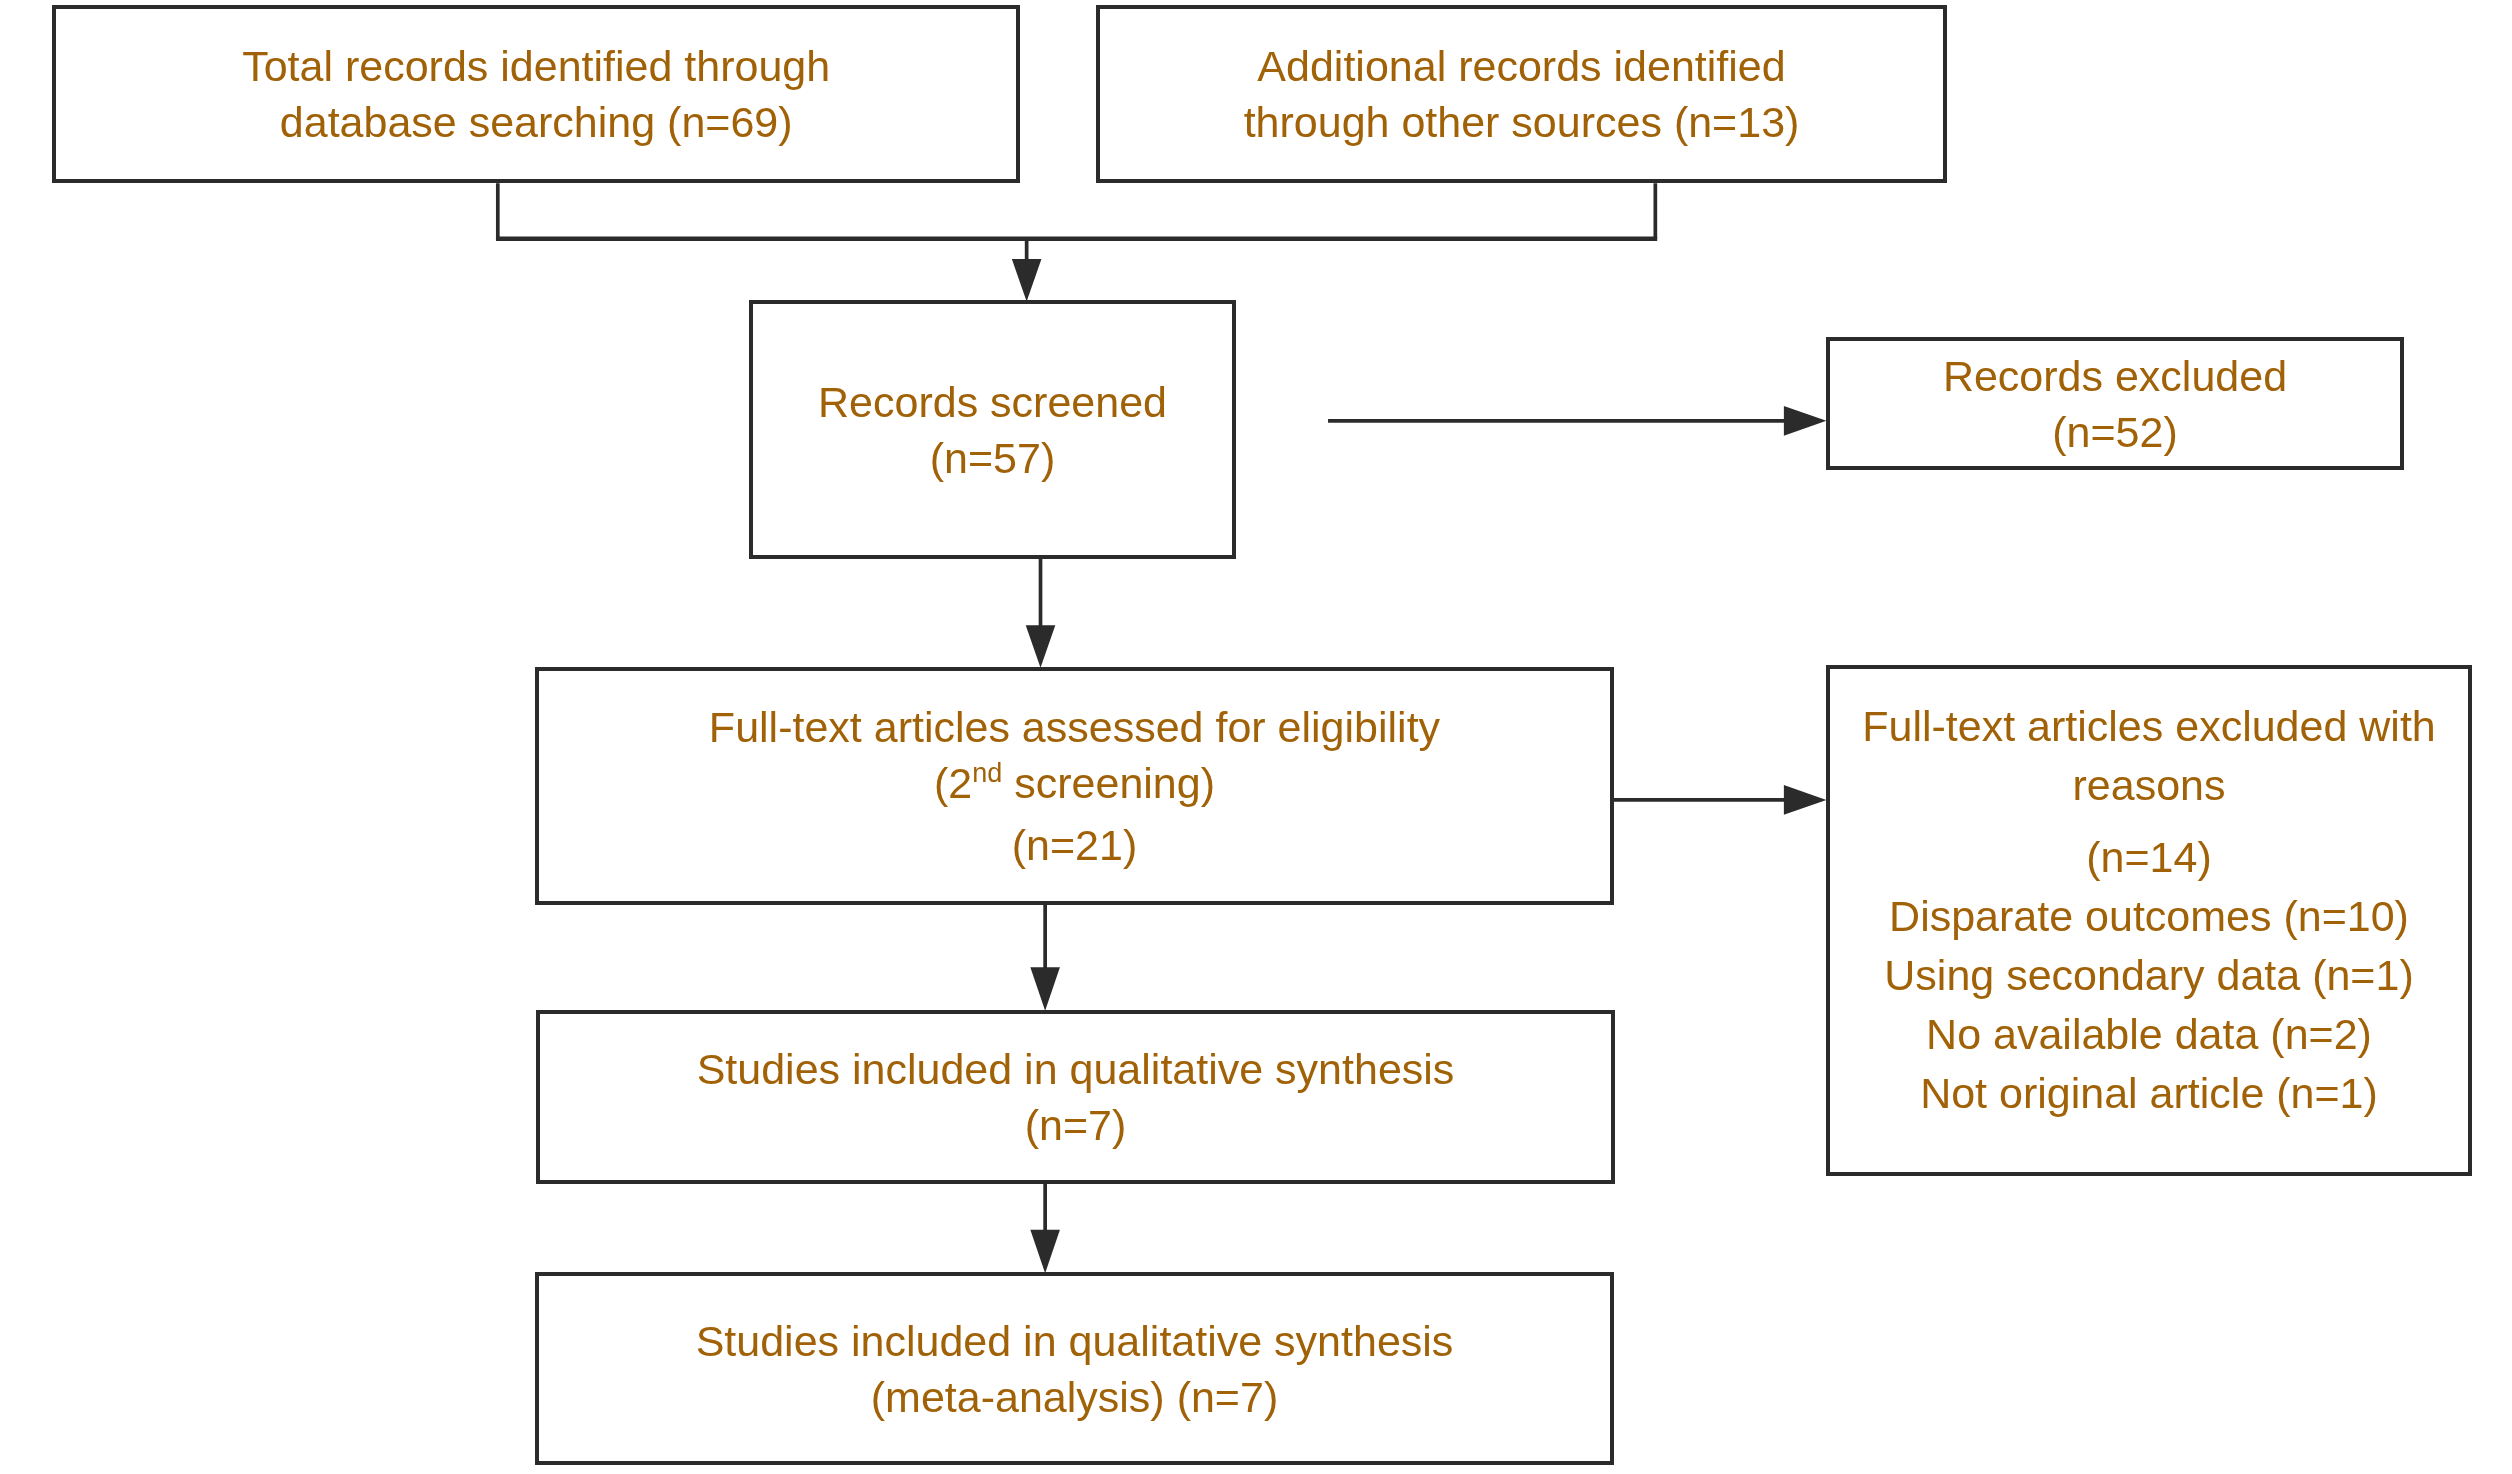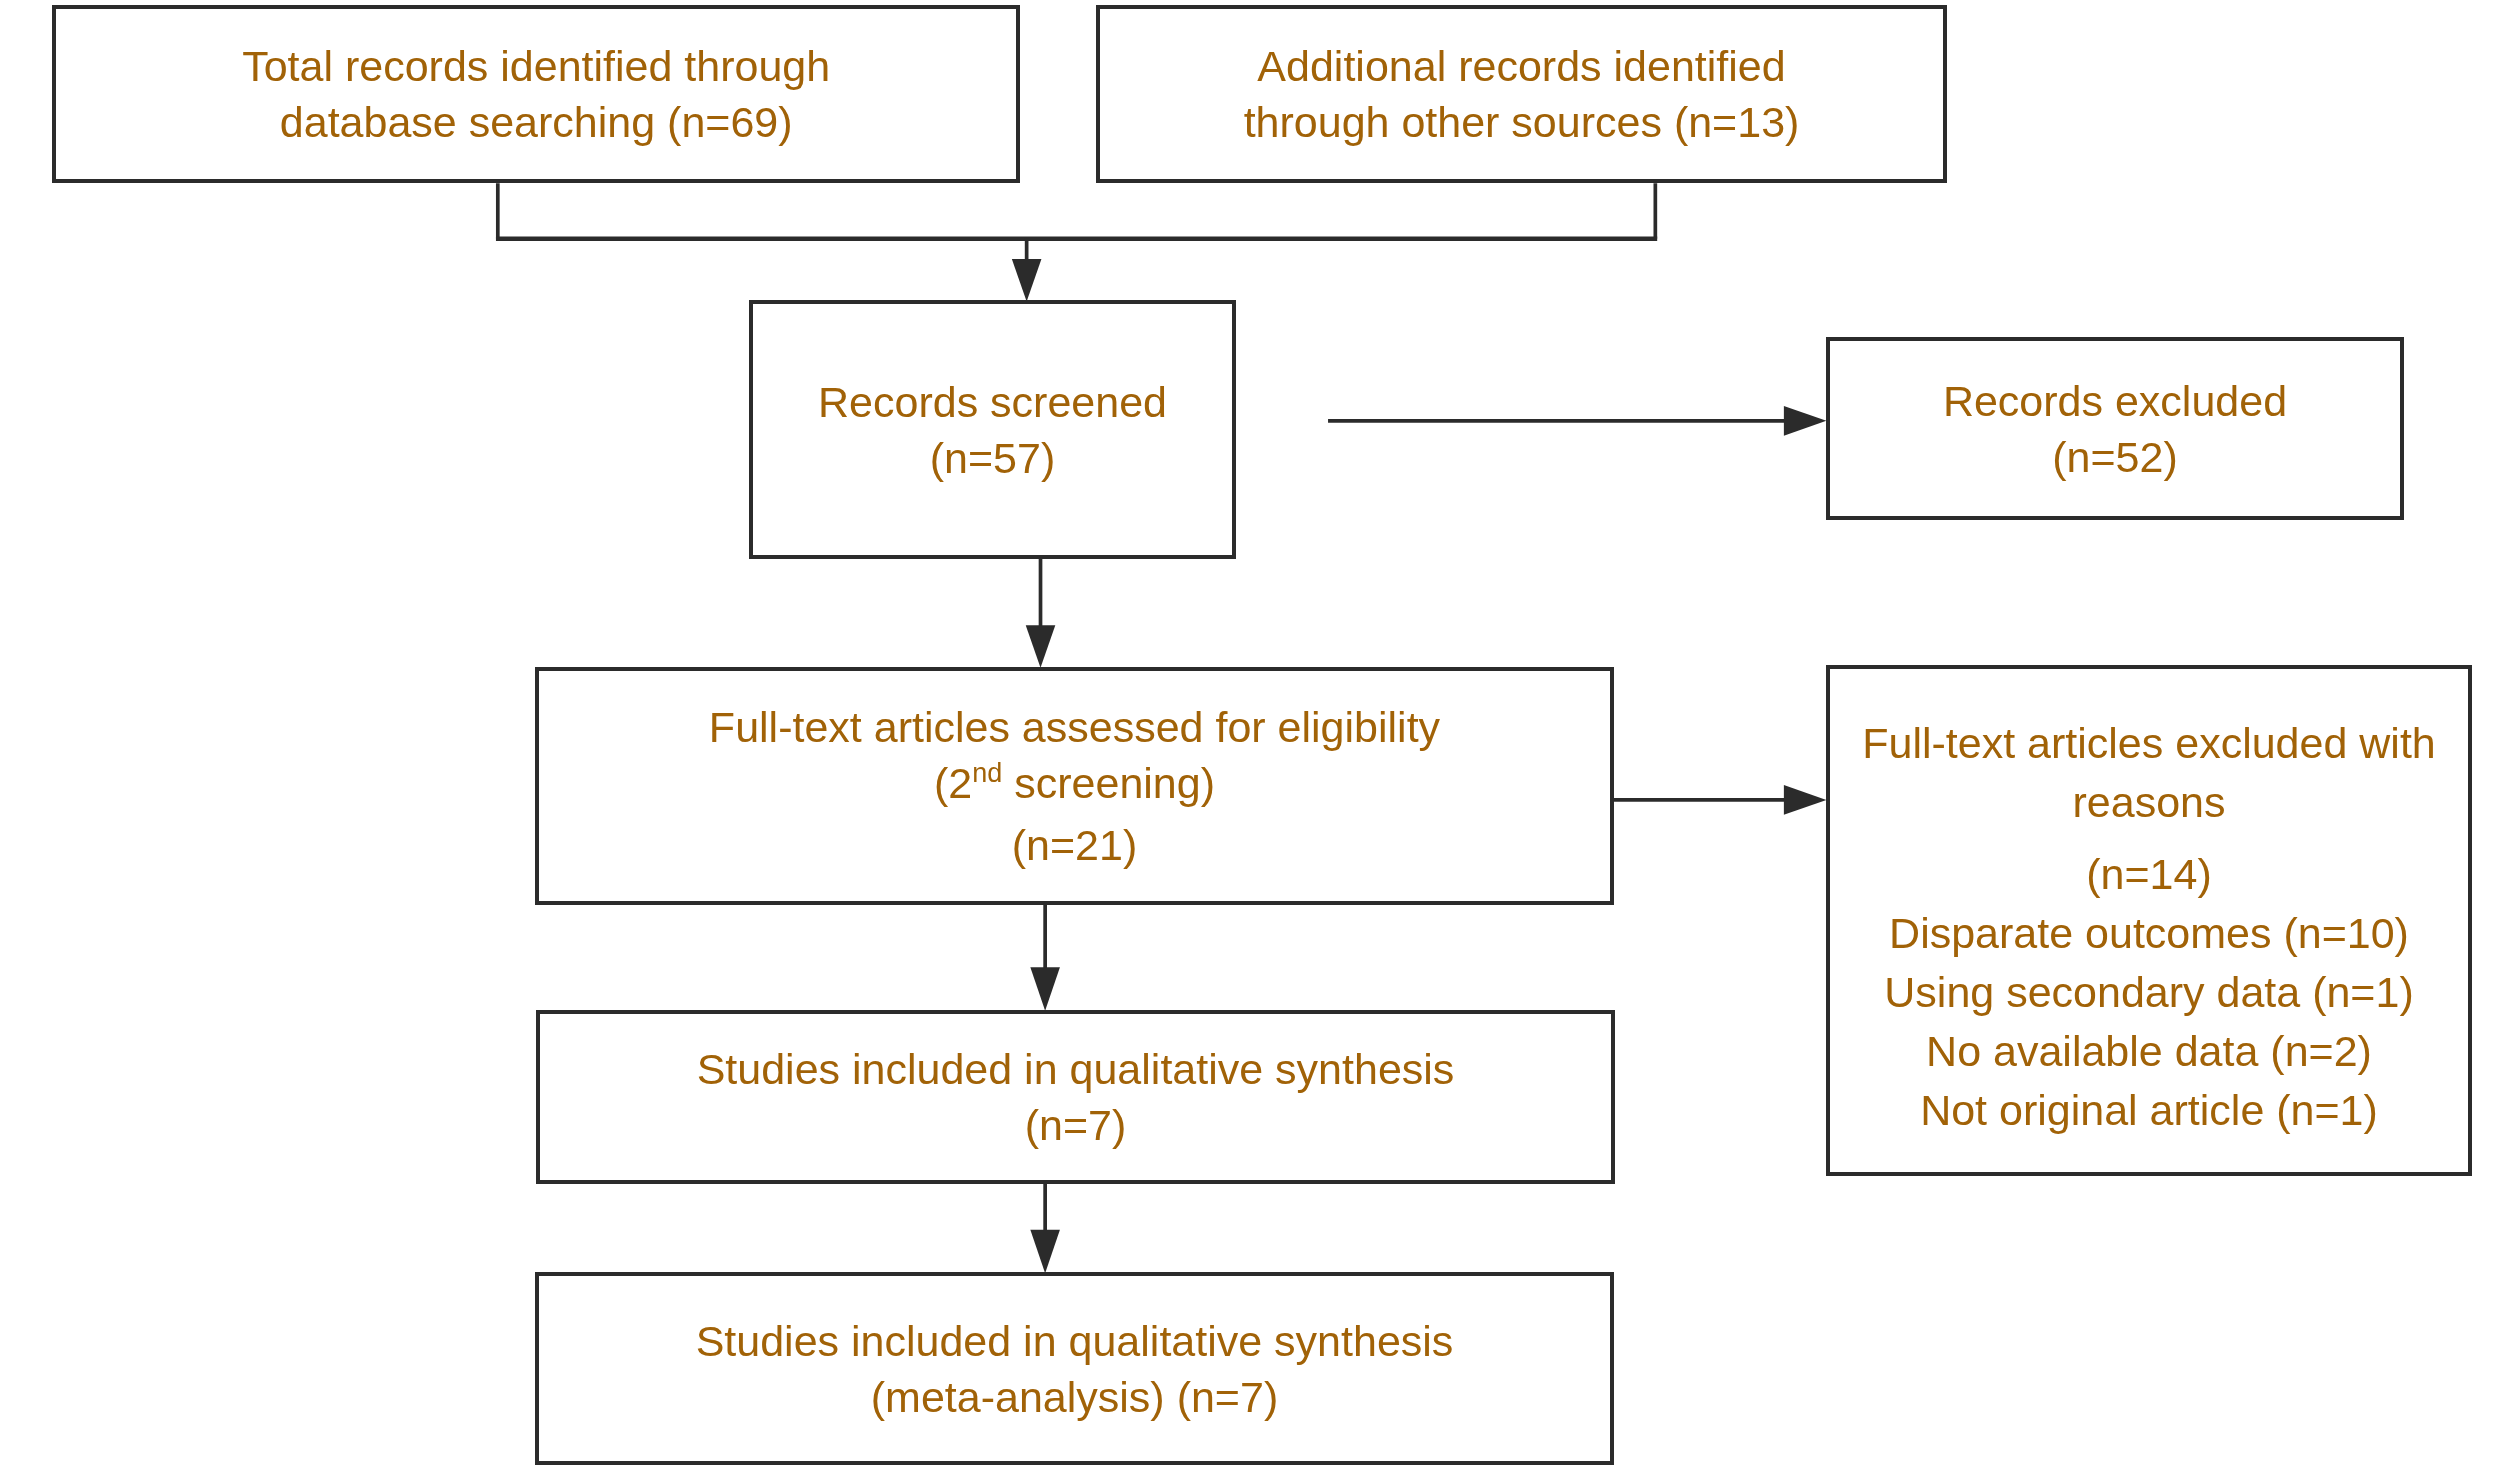--- a/index.html
+++ b/index.html
@@ -36,24 +36,24 @@
   .fbox .line { white-space: pre; }
   .sup {
     font-size: 27px;
     position: relative;
     top: -15.7px;
   }
   
   #box-identified   { left: 10.2px;   top: 4.6px;    width: 968px; height: 178px; }
   #box-additional   { left: 1054px; top: 4.6px;    width: 851px;  height: 178px; }
   #box-screened     { left: 707px;  top: 300px;  width: 487px;  height: 259px; }
-  #box-excluded1    { left: 1784px; top: 337px;  width: 578px;  height: 183px; }
+  #box-excluded1    { left: 1784px; top: 337px;  width: 578px;  height: 133px; }
   #box-fulltext     { left: 493px;  top: 667px;  width: 1079px; height: 238px; }
   #box-excluded2    { left: 1784px; top: 665px;  width: 646px;  height: 511px;
-                      justify-content: flex-start; padding-top: 45px; line-height: 59px; }
+                      justify-content: flex-start; padding-top: 28px; line-height: 59px; }
   #box-qualitative  { left: 494px;  top: 1010px; width: 1079px; height: 174px; }
   #box-meta         { left: 493px;  top: 1272px; width: 1079px; height: 193px; }
   #box-excluded2 .gap-before { margin-top: 13px; }
 </style>
 </head>
 <body>
 
 <div class="canvas">
 
   <svg class="connectors" viewBox="0 0 2717 1595" xmlns="http://www.w3.org/2000/svg">

